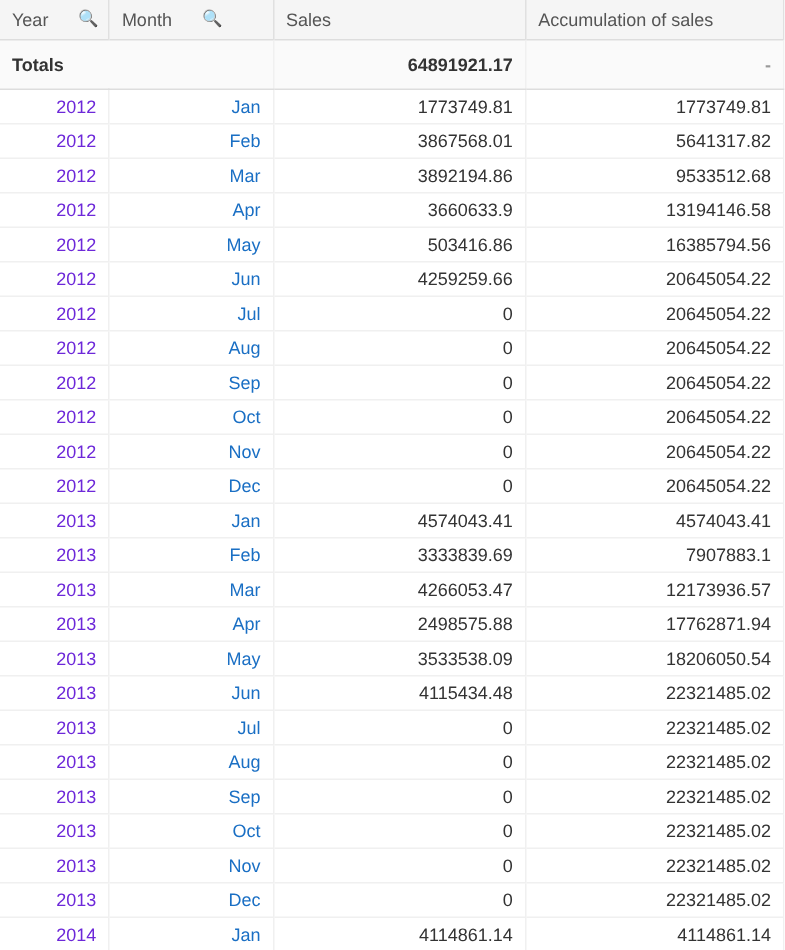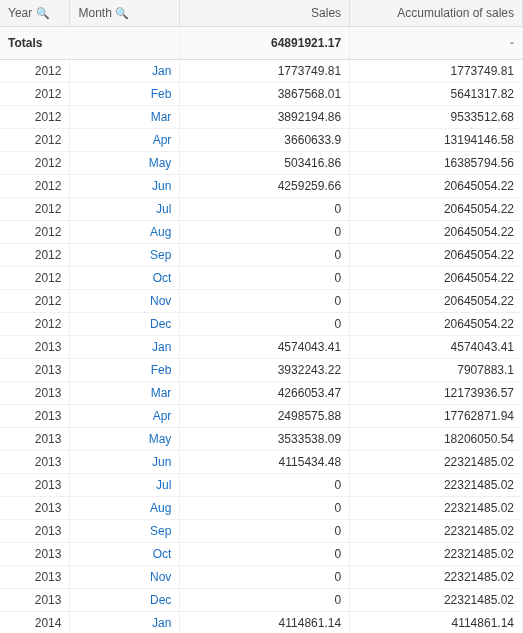--- a/index.html
+++ b/index.html
@@ -24,46 +24,46 @@
     }
     thead th {
       padding: 6px 8px;
       text-align: left;
       color: #555;
       font-weight: normal;
       border-right: 1px solid #e0e0e0;
       white-space: nowrap;
     }
     thead th.right {
-      text-align: right;
+      text-align: left;
     }
     .header-cell {
       display: flex;
-      align-items: center;
-      gap: 4px;
+      align-items: flex-start;
+      gap: 20px;
     }
     .search-icon {
       width: 12px;
       height: 12px;
       display: inline-block;
       color: #999;
       font-size: 11px;
     }
     tbody tr {
       border-bottom: 1px solid #f0f0f0;
     }
     tbody td {
       padding: 4px 8px;
       border-right: 1px solid #f0f0f0;
       color: #333;
       white-space: nowrap;
     }
     tbody td.year {
       text-align: right;
-      color: #404040;
+      color: #6d28d9;
       padding-left: 24px;
     }
     tbody td.month {
       text-align: right;
       color: #1a6fc4;
     }
     tbody td.sales {
       text-align: right;
       color: #333;
     }
@@ -200,21 +200,21 @@
   </tr>
         <tr>
     <td class="year">2013</td>
     <td class="month">Jan</td>
     <td class="sales">4574043.41</td>
     <td class="accum">4574043.41</td>
   </tr>
         <tr>
     <td class="year">2013</td>
     <td class="month">Feb</td>
-    <td class="sales">3932243.22</td>
+    <td class="sales">3333839.69</td>
     <td class="accum">7907883.1</td>
   </tr>
         <tr>
     <td class="year">2013</td>
     <td class="month">Mar</td>
     <td class="sales">4266053.47</td>
     <td class="accum">12173936.57</td>
   </tr>
         <tr>
     <td class="year">2013</td>

